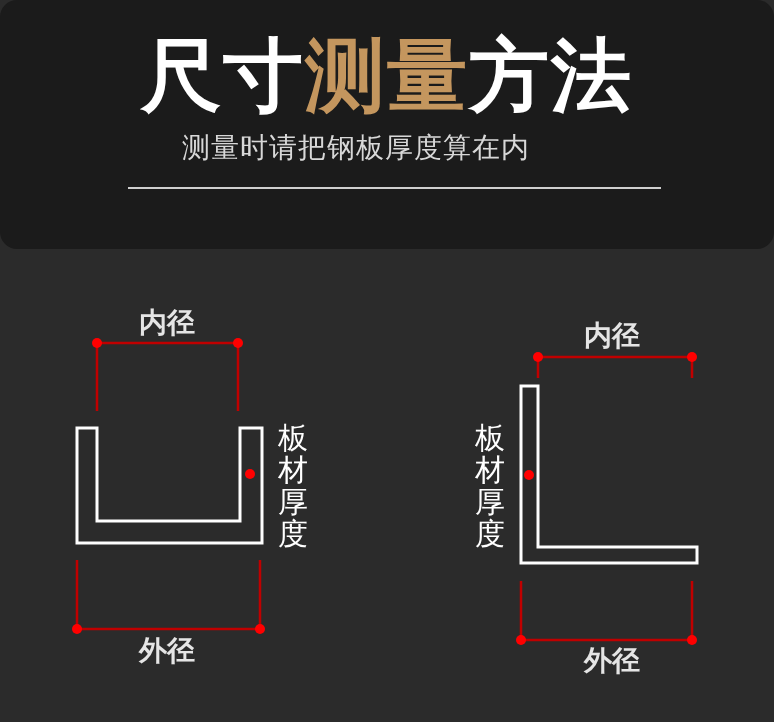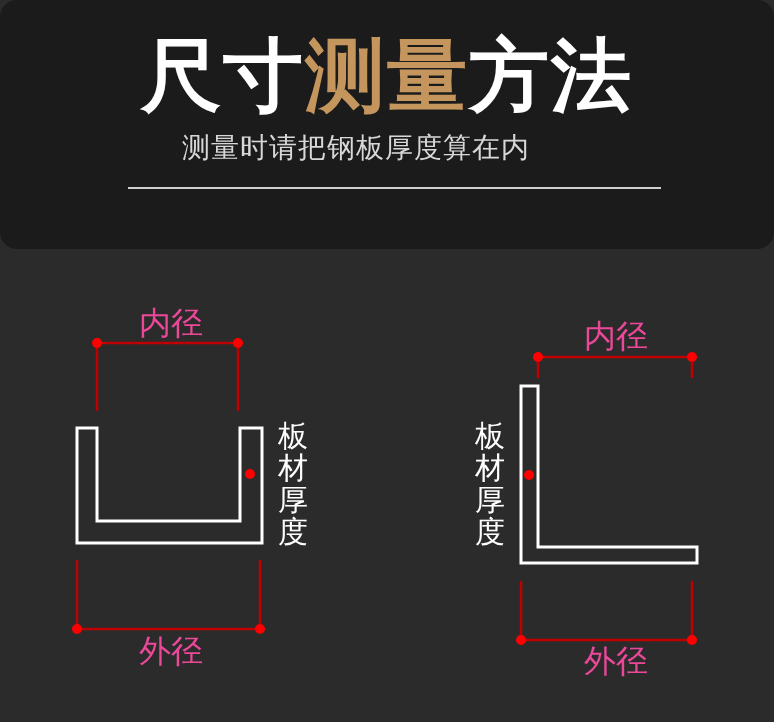--- a/index.html
+++ b/index.html
@@ -6,22 +6,22 @@
   body { width:774px; height:722px; background:#2b2b2b; position:relative; overflow:hidden;
          font-family:"DejaVu Sans", "Liberation Sans", sans-serif; }
   .header { position:absolute; left:0; top:0; width:774px; height:249px; background:#1b1b1b;border-radius:17px; }
   .title { position:absolute; left:0; top:26px; width:774px; text-align:center;
            font-size:80px; font-weight:bold; letter-spacing:2px; line-height:100px; color:#ffffff; }
   .title .accent { color:#c4965e; }
   .subtitle { position:absolute; left:0; top:128px; width:712px; text-align:center;
               font-size:28px; color:#d8d8d8; line-height:40px; letter-spacing:1px; }
   .divider { position:absolute; left:128px; top:187px; width:533px; height:2px; background:#cfcfcf; }
   .lower { position:absolute; left:0; top:249px; width:774px; height:473px; background:#2b2b2b; }
-  .label { position:absolute; color:#ec4899; font-size:32px; line-height:30px; white-space:nowrap; }
-  .vlabel { position:absolute; color:#ffffff; font-size:30px; line-height:32px; width:36px; text-align:center; word-break:break-all;font-family:Liberation Mono, monospace; }
+  .label { position:absolute; color:#e5e5e5; font-size:28px; line-height:30px; white-space:nowrap;font-weight:bold; }
+  .vlabel { position:absolute; color:#ffffff; font-size:30px; line-height:32px; width:36px; text-align:center; word-break:break-all; }
   svg { position:absolute; left:0; top:0; }
 </style>
 </head>
 <body>
 
 <div class="header">
   <div class="title">
     <span>尺寸</span><span class="accent">测量</span><span>方法</span>
   </div>
   <div class="subtitle">测量时请把钢板厚度算在内</div>

